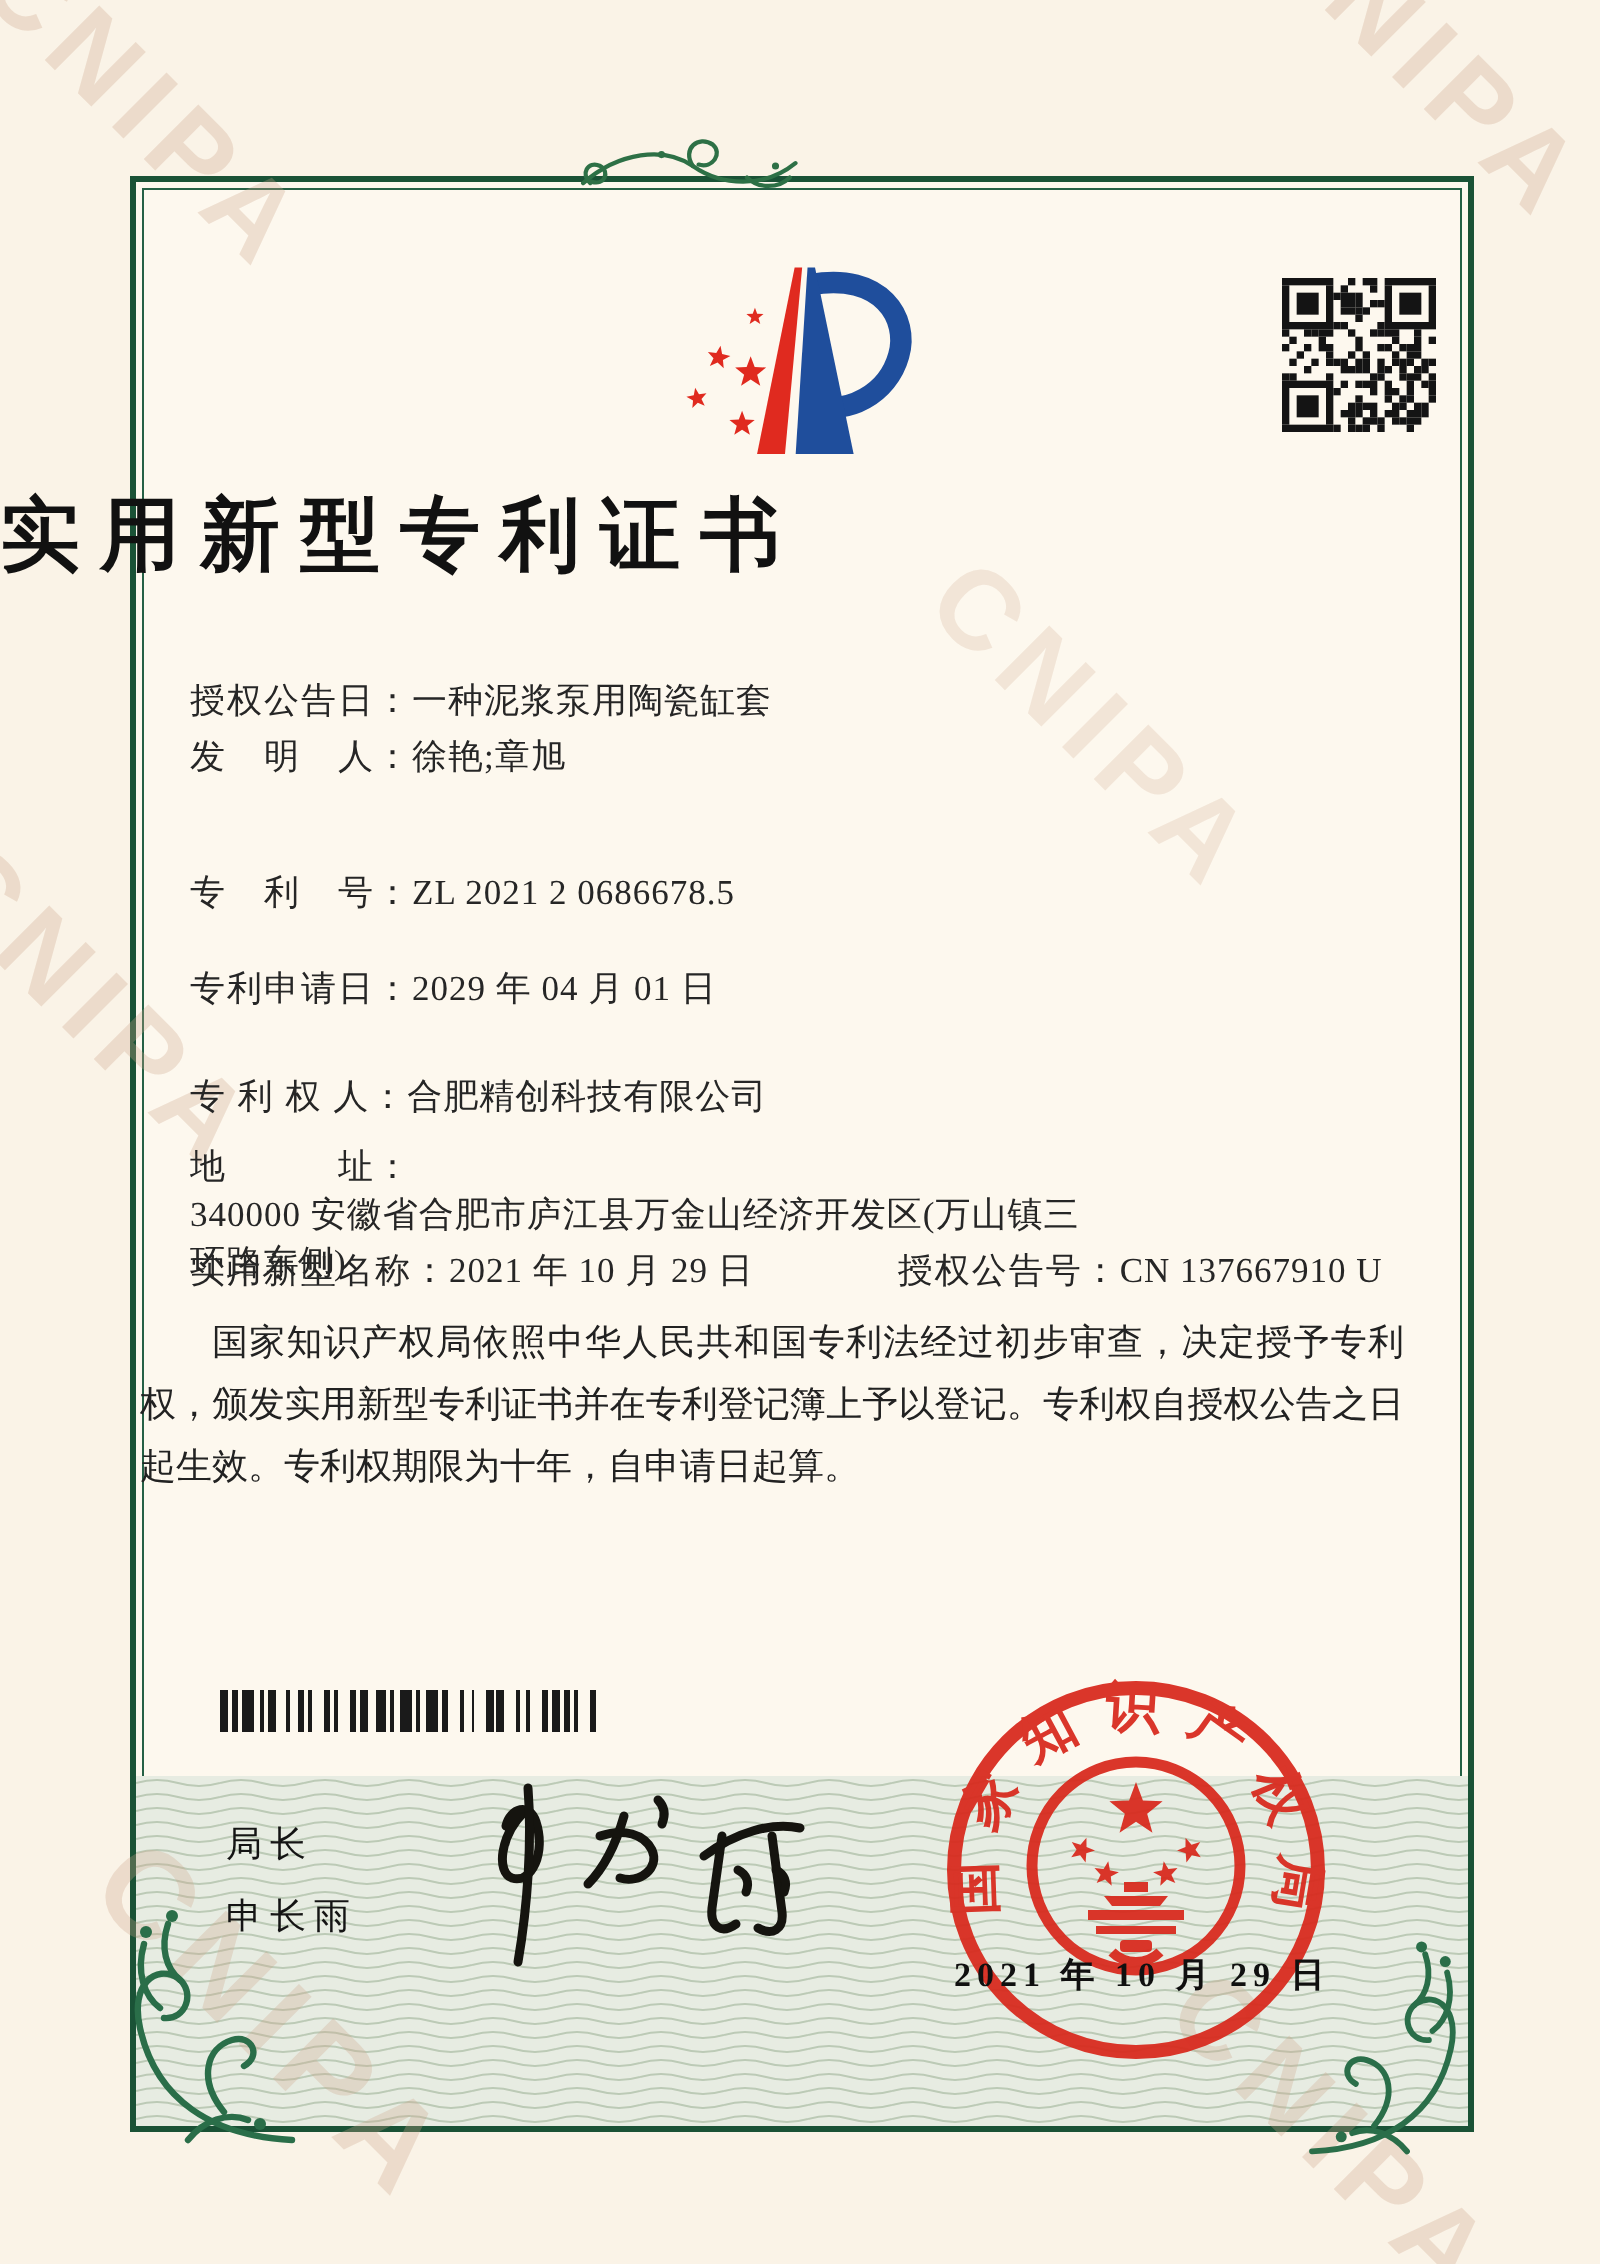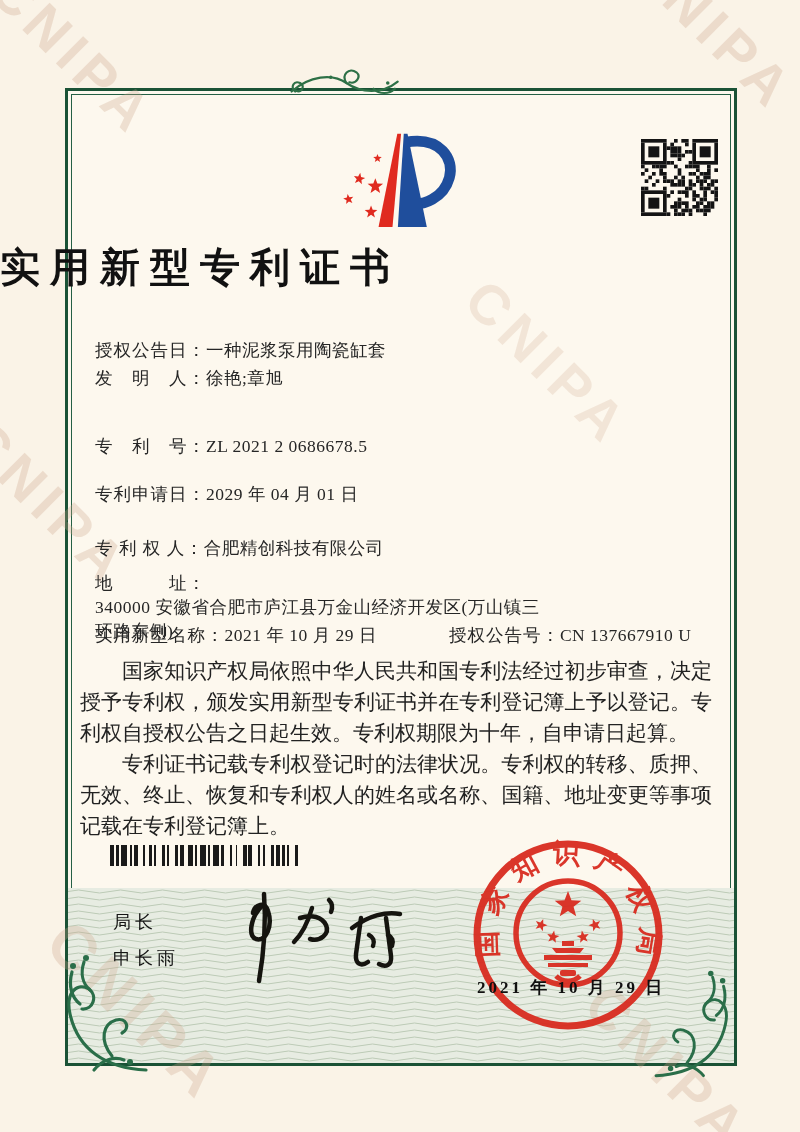--- a/index.html
+++ b/index.html
@@ -41,22 +41,22 @@
     font-size:40px; font-weight:bold; letter-spacing:10px; color:#111;
   }
   .fields{ position:absolute; left:95px; top:0; width:560px; font-size:17.5px; color:#262626;}
   .frow{ position:absolute; white-space:nowrap; }
   .frow .lab{ letter-spacing:1px; }
   .frow .val{ letter-spacing:0.5px; }
   .frow-addr{ white-space:normal; width:560px; }
   .frow-addr .val{ display:inline-block; vertical-align:top; width:455px; line-height:24px;}
   .grant-right{ margin-left:72px; }
   .paras{
-    position:absolute; left:80px; top:656px; width:632px; z-index:3;
-    font-size:21px; line-height:31px; color:#222; text-align:justify;
+    position:absolute; left:70px; top:656px; width:632px; z-index:3;
+    font-size:18px; line-height:31px; color:#222; text-align:justify;
   }
   .paras p{ margin:0; text-indent:2em; }
   .barcode{
     position:absolute; left:110px; top:845px; width:214px; height:21px;
     display:flex; align-items:stretch;
   }
   .barcode i{ display:block; height:100%; }
   .officer{
     position:absolute; left:113px; z-index:4;
     font-family:"Liberation Sans","DejaVu Sans",sans-serif;
@@ -330,21 +330,20 @@
       <div class="frow frow-addr" style="top:571px;">
         <span class="lab" style="vertical-align:top;">地　　　址：</span><span class="val">340000 安徽省合肥市庐江县万金山经济开发区(万山镇三环路东侧)</span>
       </div>
       <div class="frow" style="top:623px;">
         <span class="lab">实用新型名称：</span><span class="val">2021 年 10 月 29 日</span><span class="lab grant-right">授权公告号：</span><span class="val">CN 137667910 U</span>
       </div>
     </div>
 
     <div class="paras">
       <p>国家知识产权局依照中华人民共和国专利法经过初步审查，决定授予专利权，颁发实用新型专利证书并在专利登记簿上予以登记。专利权自授权公告之日起生效。专利权期限为十年，自申请日起算。</p>
-      <p>专利证书记载专利权登记时的法律状况。专利权的转移、质押、无效、终止、恢复和专利权人的姓名或名称、国籍、地址变更等事项记载在专利登记簿上。</p>
     </div>
 
     <div class="barcode" id="barcode">
         <i style="width: 3.7px; background: rgb(26, 26, 26);"></i>
         <i style="width: 1.85px; background: transparent;"></i>
         <i style="width: 3.7px; background: rgb(26, 26, 26);"></i>
         <i style="width: 1.85px; background: transparent;"></i>
         <i style="width: 5.55px; background: rgb(26, 26, 26);"></i>
         <i style="width: 3.7px; background: transparent;"></i>
         <i style="width: 1.85px; background: rgb(26, 26, 26);"></i>

